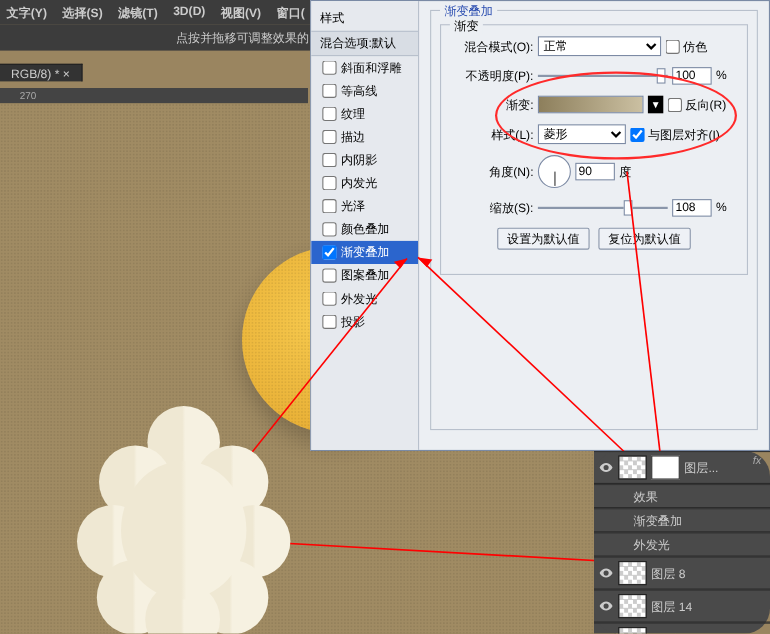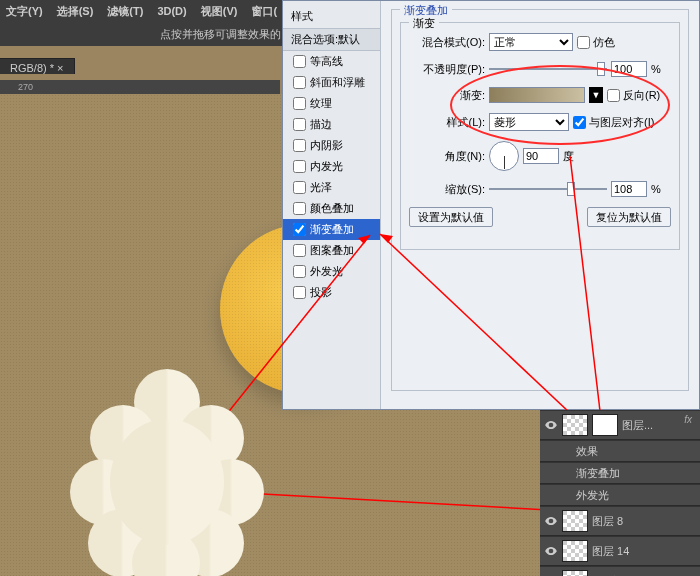--- a/index.html
+++ b/index.html
@@ -61,21 +61,21 @@
 .angle-dial::after { content: ""; position: absolute; left: 50%; top: 50%; width: 1px; height: 13px; background: #333; transform-origin: top center; transform: rotate(0deg); }
 .btn { height: 20px; padding: 0 8px; background: #eef1f6; border: 1px solid #8a96aa; border-radius: 2px; color: #000; }
 
 
 .arrow { position: absolute; pointer-events: none; }
 .arrow svg { overflow: visible; }
 .arrow line { stroke: #ff0000; stroke-width: 1.5; }
 .arrow polygon { fill: #ff0000; }
 
 
-.layers { position: absolute; right: 0; top: 410px; bottom: 0; width: 160px; background: #4a4a4a; color: #ccc; }
+.layers { position: absolute; right: 0; top: 410px; bottom: 0; width: 160px; background: #4a4a4a; color: #ccc; border-radius: 23px; }
 .layer-row { display: flex; align-items: center; height: 30px; border-top: 1px solid #333; border-bottom: 1px solid #2a2a2a; gap: 4px; padding-left: 4px; }
 .layer-row.sub { padding-left: 36px; font-size: 11px; height: 22px; }
 .eye { width: 14px; height: 14px; }
 .eye svg { width: 14px; height: 14px; fill: #ccc; }
 .thumb { width: 26px; height: 22px; background: repeating-conic-gradient(#fff 0 25%, #ccc 0 50%) 0 0/8px 8px; border: 1px solid #222; }
 .thumb.solid { background: #fff; }
 .fx-label { position: absolute; right: 8px; top: 3px; font-style: italic; font-size: 10px; color: #aaa; }
 .tool-strip { position: absolute; left: 540px; top: 410px; width: 20px; height: 166px; background: #4a4a4a; display: flex; flex-direction: column; align-items: center; gap: 12px; padding-top: 10px; }
 .tool-strip div { width: 14px; height: 14px; color: #aaa; text-align: center; }
 
@@ -118,25 +118,25 @@
   </div>
 </div>
 
 <div class="dialog">
   <div class="styles-panel">
     <div class="styles-title">样式</div>
     <div class="blend-title">混合选项:默认</div>
     <div id="style-items">
         <div class="style-item">
           <input type="checkbox" style="">
+          <span>斜面和浮雕</span>
+        </div>
+        <div class="style-item">
+          <input type="checkbox" style="">
           <span>等高线</span>
-        </div>
-        <div class="style-item">
-          <input type="checkbox" style="">
-          <span>斜面和浮雕</span>
         </div>
         <div class="style-item">
           <input type="checkbox" style="">
           <span>纹理</span>
         </div>
         <div class="style-item">
           <input type="checkbox" style="">
           <span>描边</span>
         </div>
         <div class="style-item">
@@ -174,21 +174,21 @@
       </div>
   </div>
   <div class="right-pane">
     <div class="fieldset" style="height:382px;">
       <span class="fieldset-title">渐变叠加</span>
       <div class="sub-fieldset">
         <span class="sub-title">渐变</span>
 
         <div class="row">
           <label class="w60">混合模式(O):</label>
-          <select style="width:84px"><option>正常</option></select>
+          <select style="width:112px"><option>正常</option></select>
           <label class="checkbox">
               <input type="checkbox" style="">
               <span>仿色</span>
             </label>
         </div>
 
         <div class="row">
           <label class="w60">不透明度(P):</label>
           <div class="slider">
               <div class="slider-track"></div>
@@ -227,21 +227,21 @@
         <div class="row">
           <label class="w60">缩放(S):</label>
           <div class="slider">
               <div class="slider-track"></div>
               <div class="slider-thumb" style="left:78px"></div>
             </div>
           <input class="num-input" value="108" style="">
           <span>%</span>
         </div>
 
-        <div class="row" style="justify-content:space-between; gap:8px; margin-top:4px;">
+        <div class="row" style="justify-content:center; gap:8px; margin-top:4px;">
           <button class="btn">设置为默认值</button>
           <button class="btn">复位为默认值</button>
         </div>
       </div>
     </div>
   </div>
 </div>
 
 <div class="ellipse-anno"></div>
 

